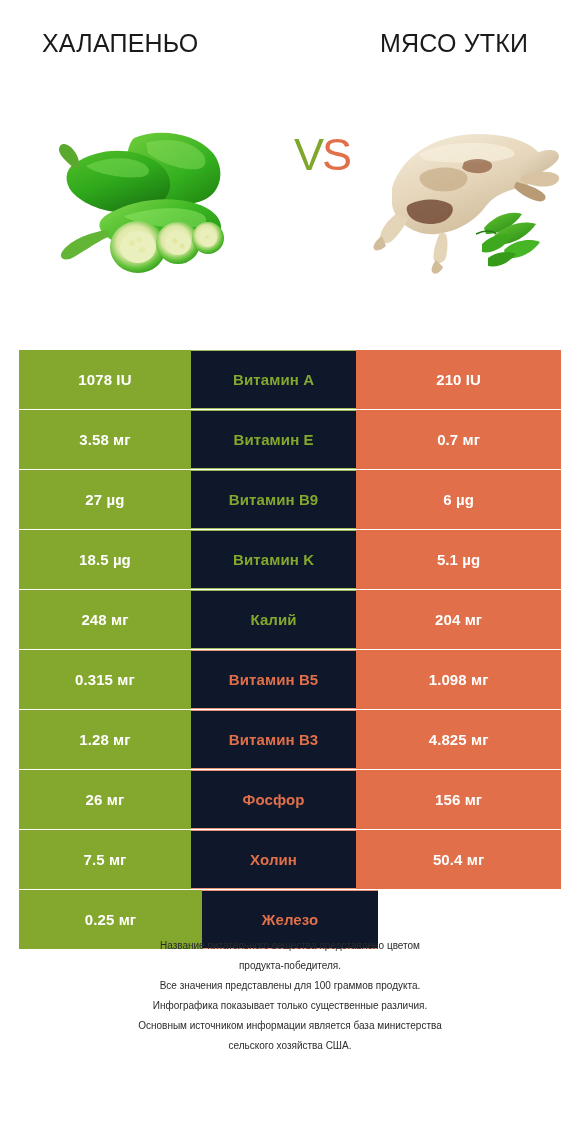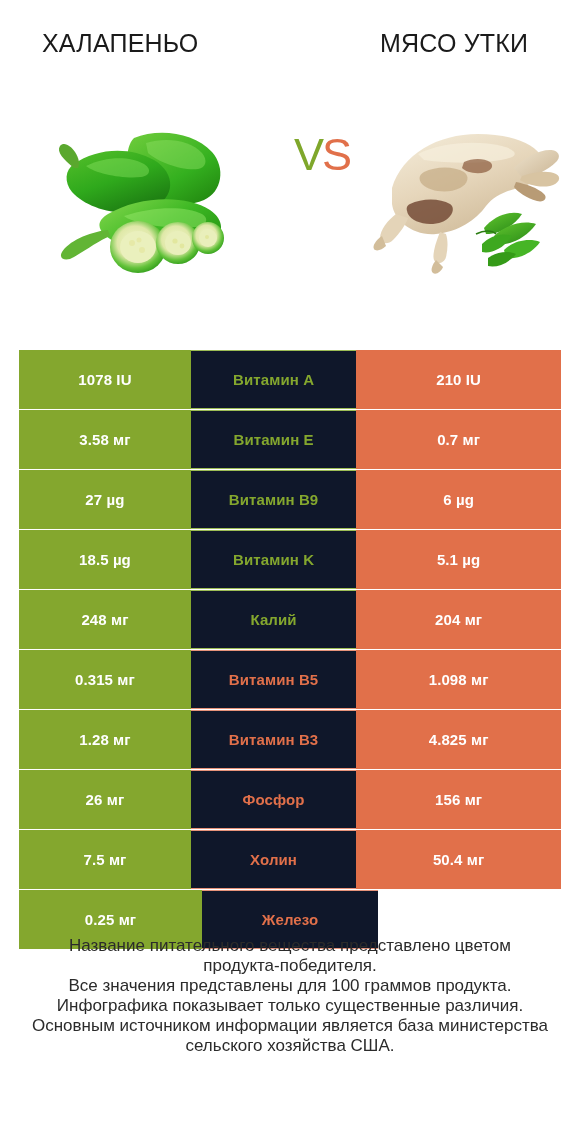--- a/index.html
+++ b/index.html
@@ -133,21 +133,21 @@
     color: #ffffff;
   }
 
   
   .footer {
     position: absolute;
     left: 0;
     top: 936px;
     width: 580px;
     text-align: center;
-    font-size: 17px;
+    font-size: 10px;
     line-height: 20px;
     color: #2b2b2b;
     padding: 0 24px;
   }
   .footer p { margin: 0; }
 </style>
 </head>
 <body>
 
 <div class="page">

